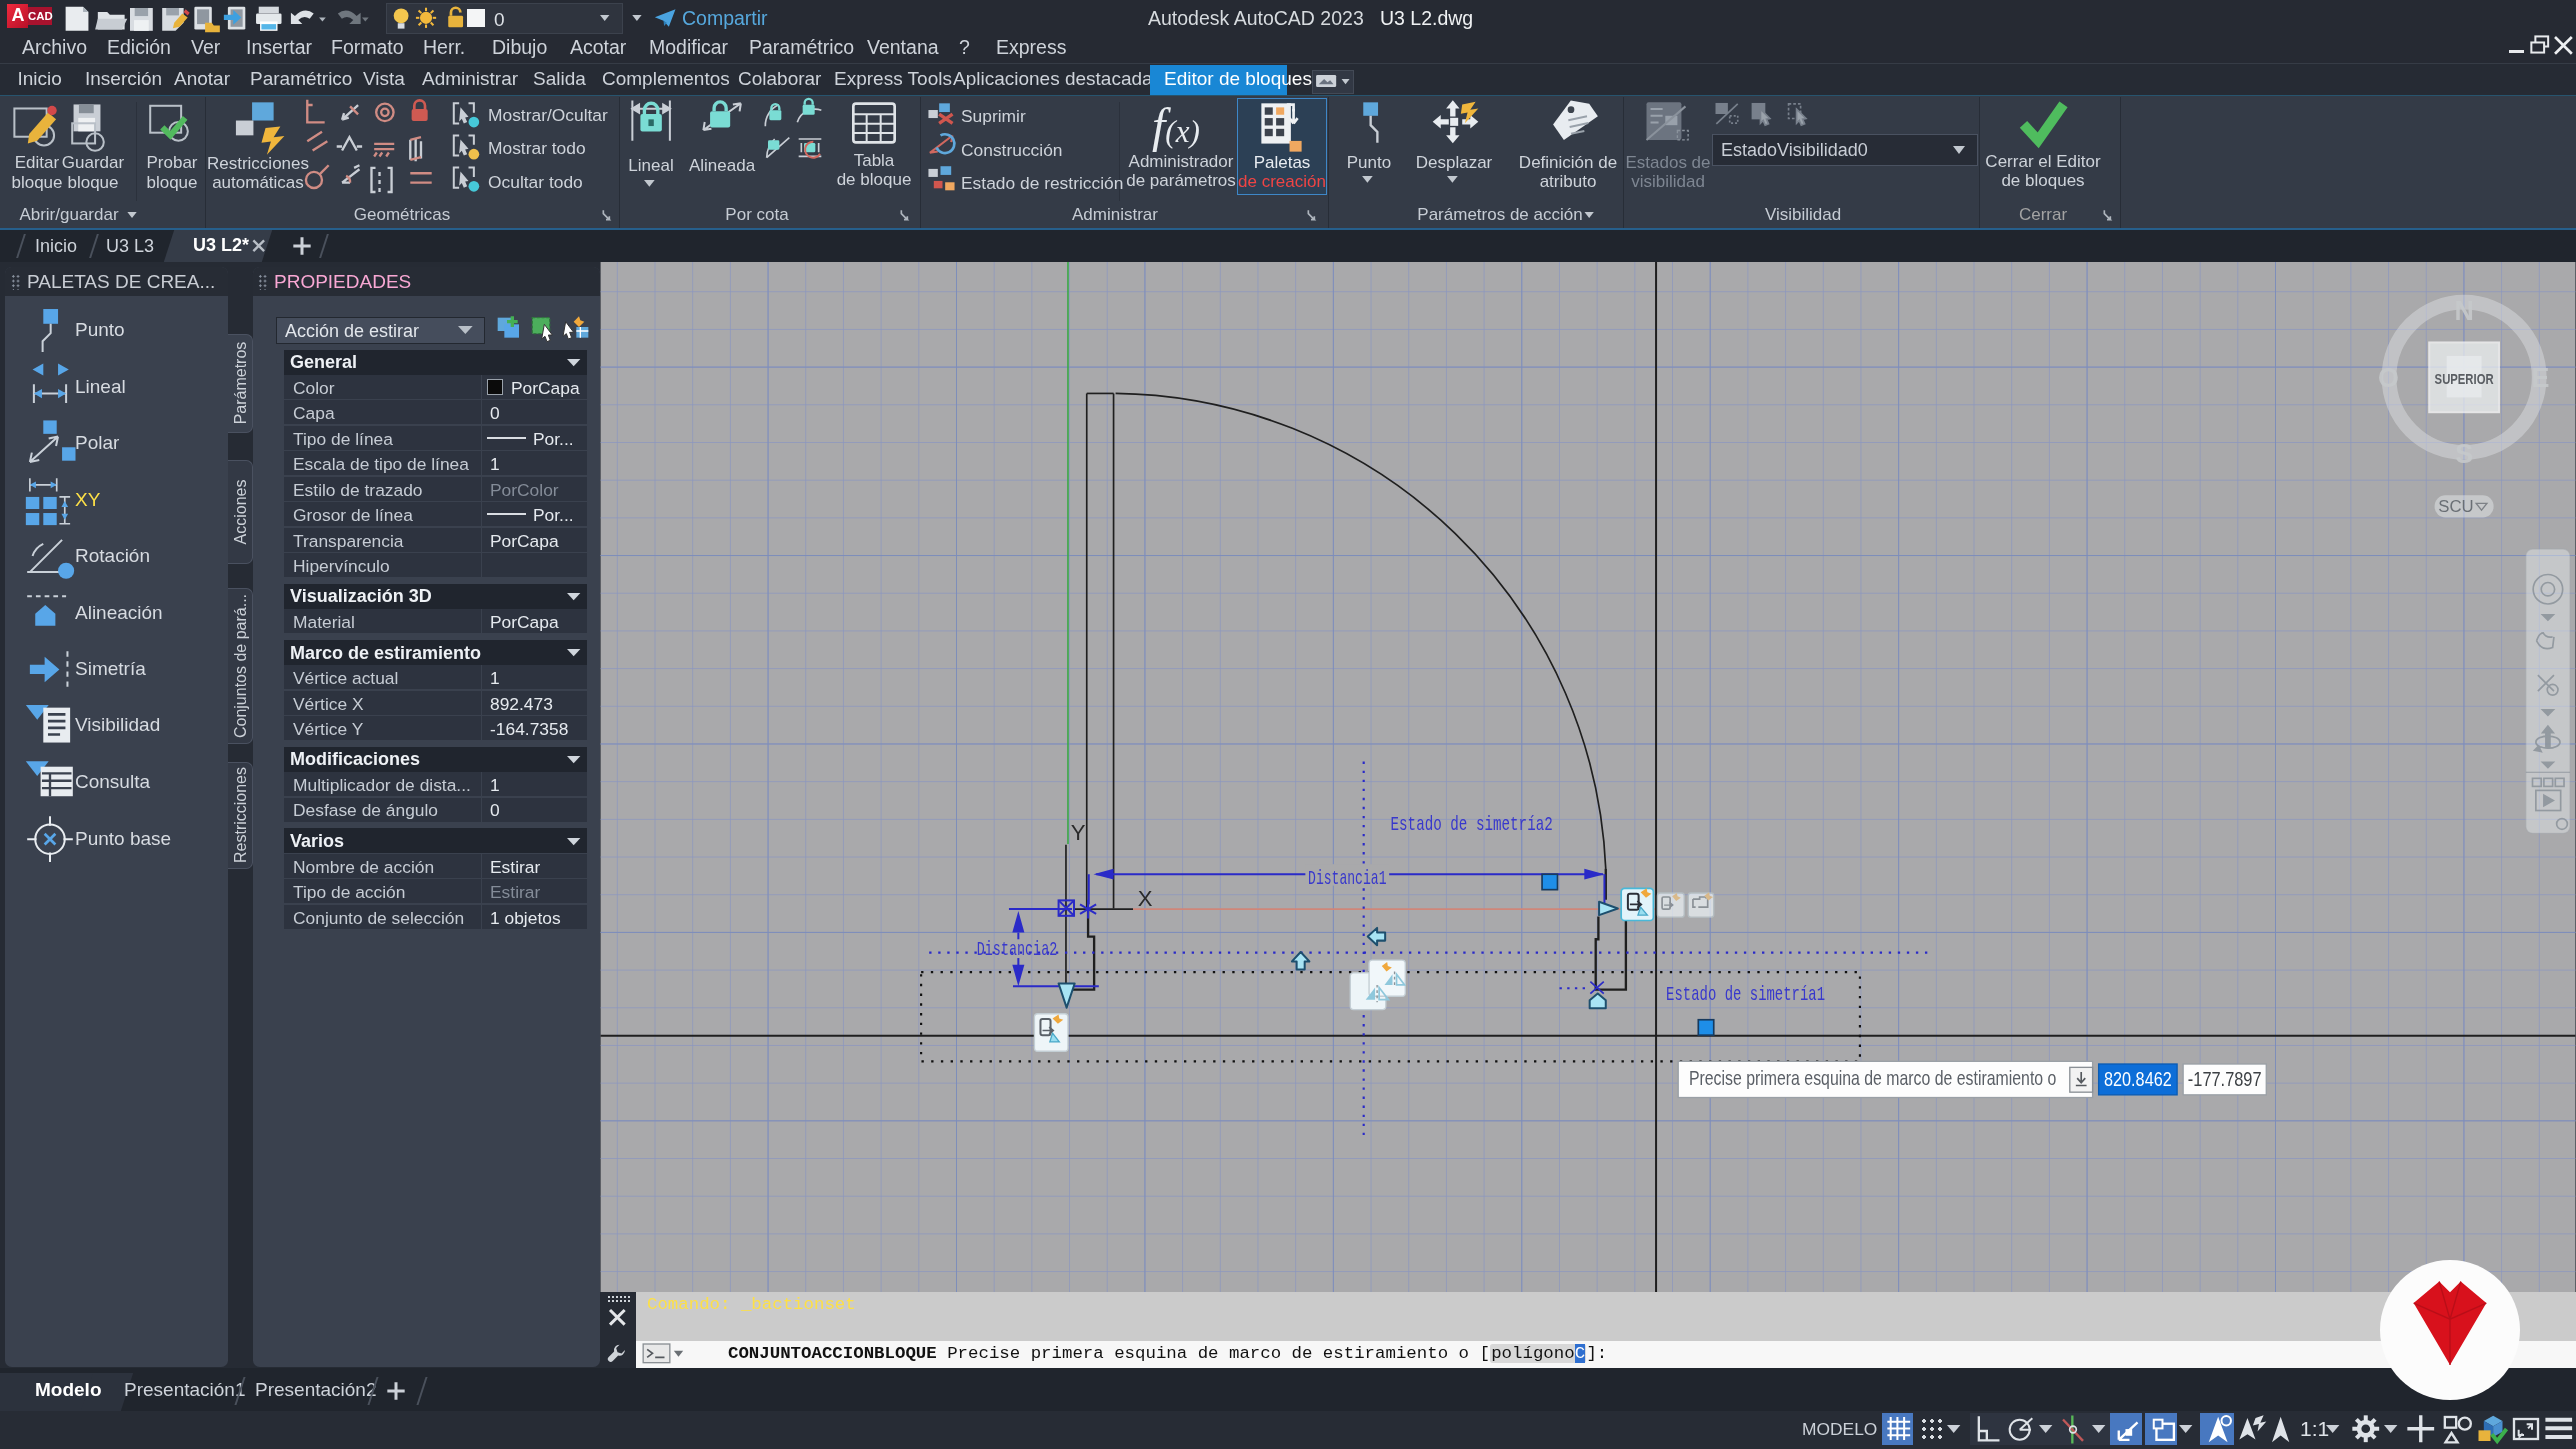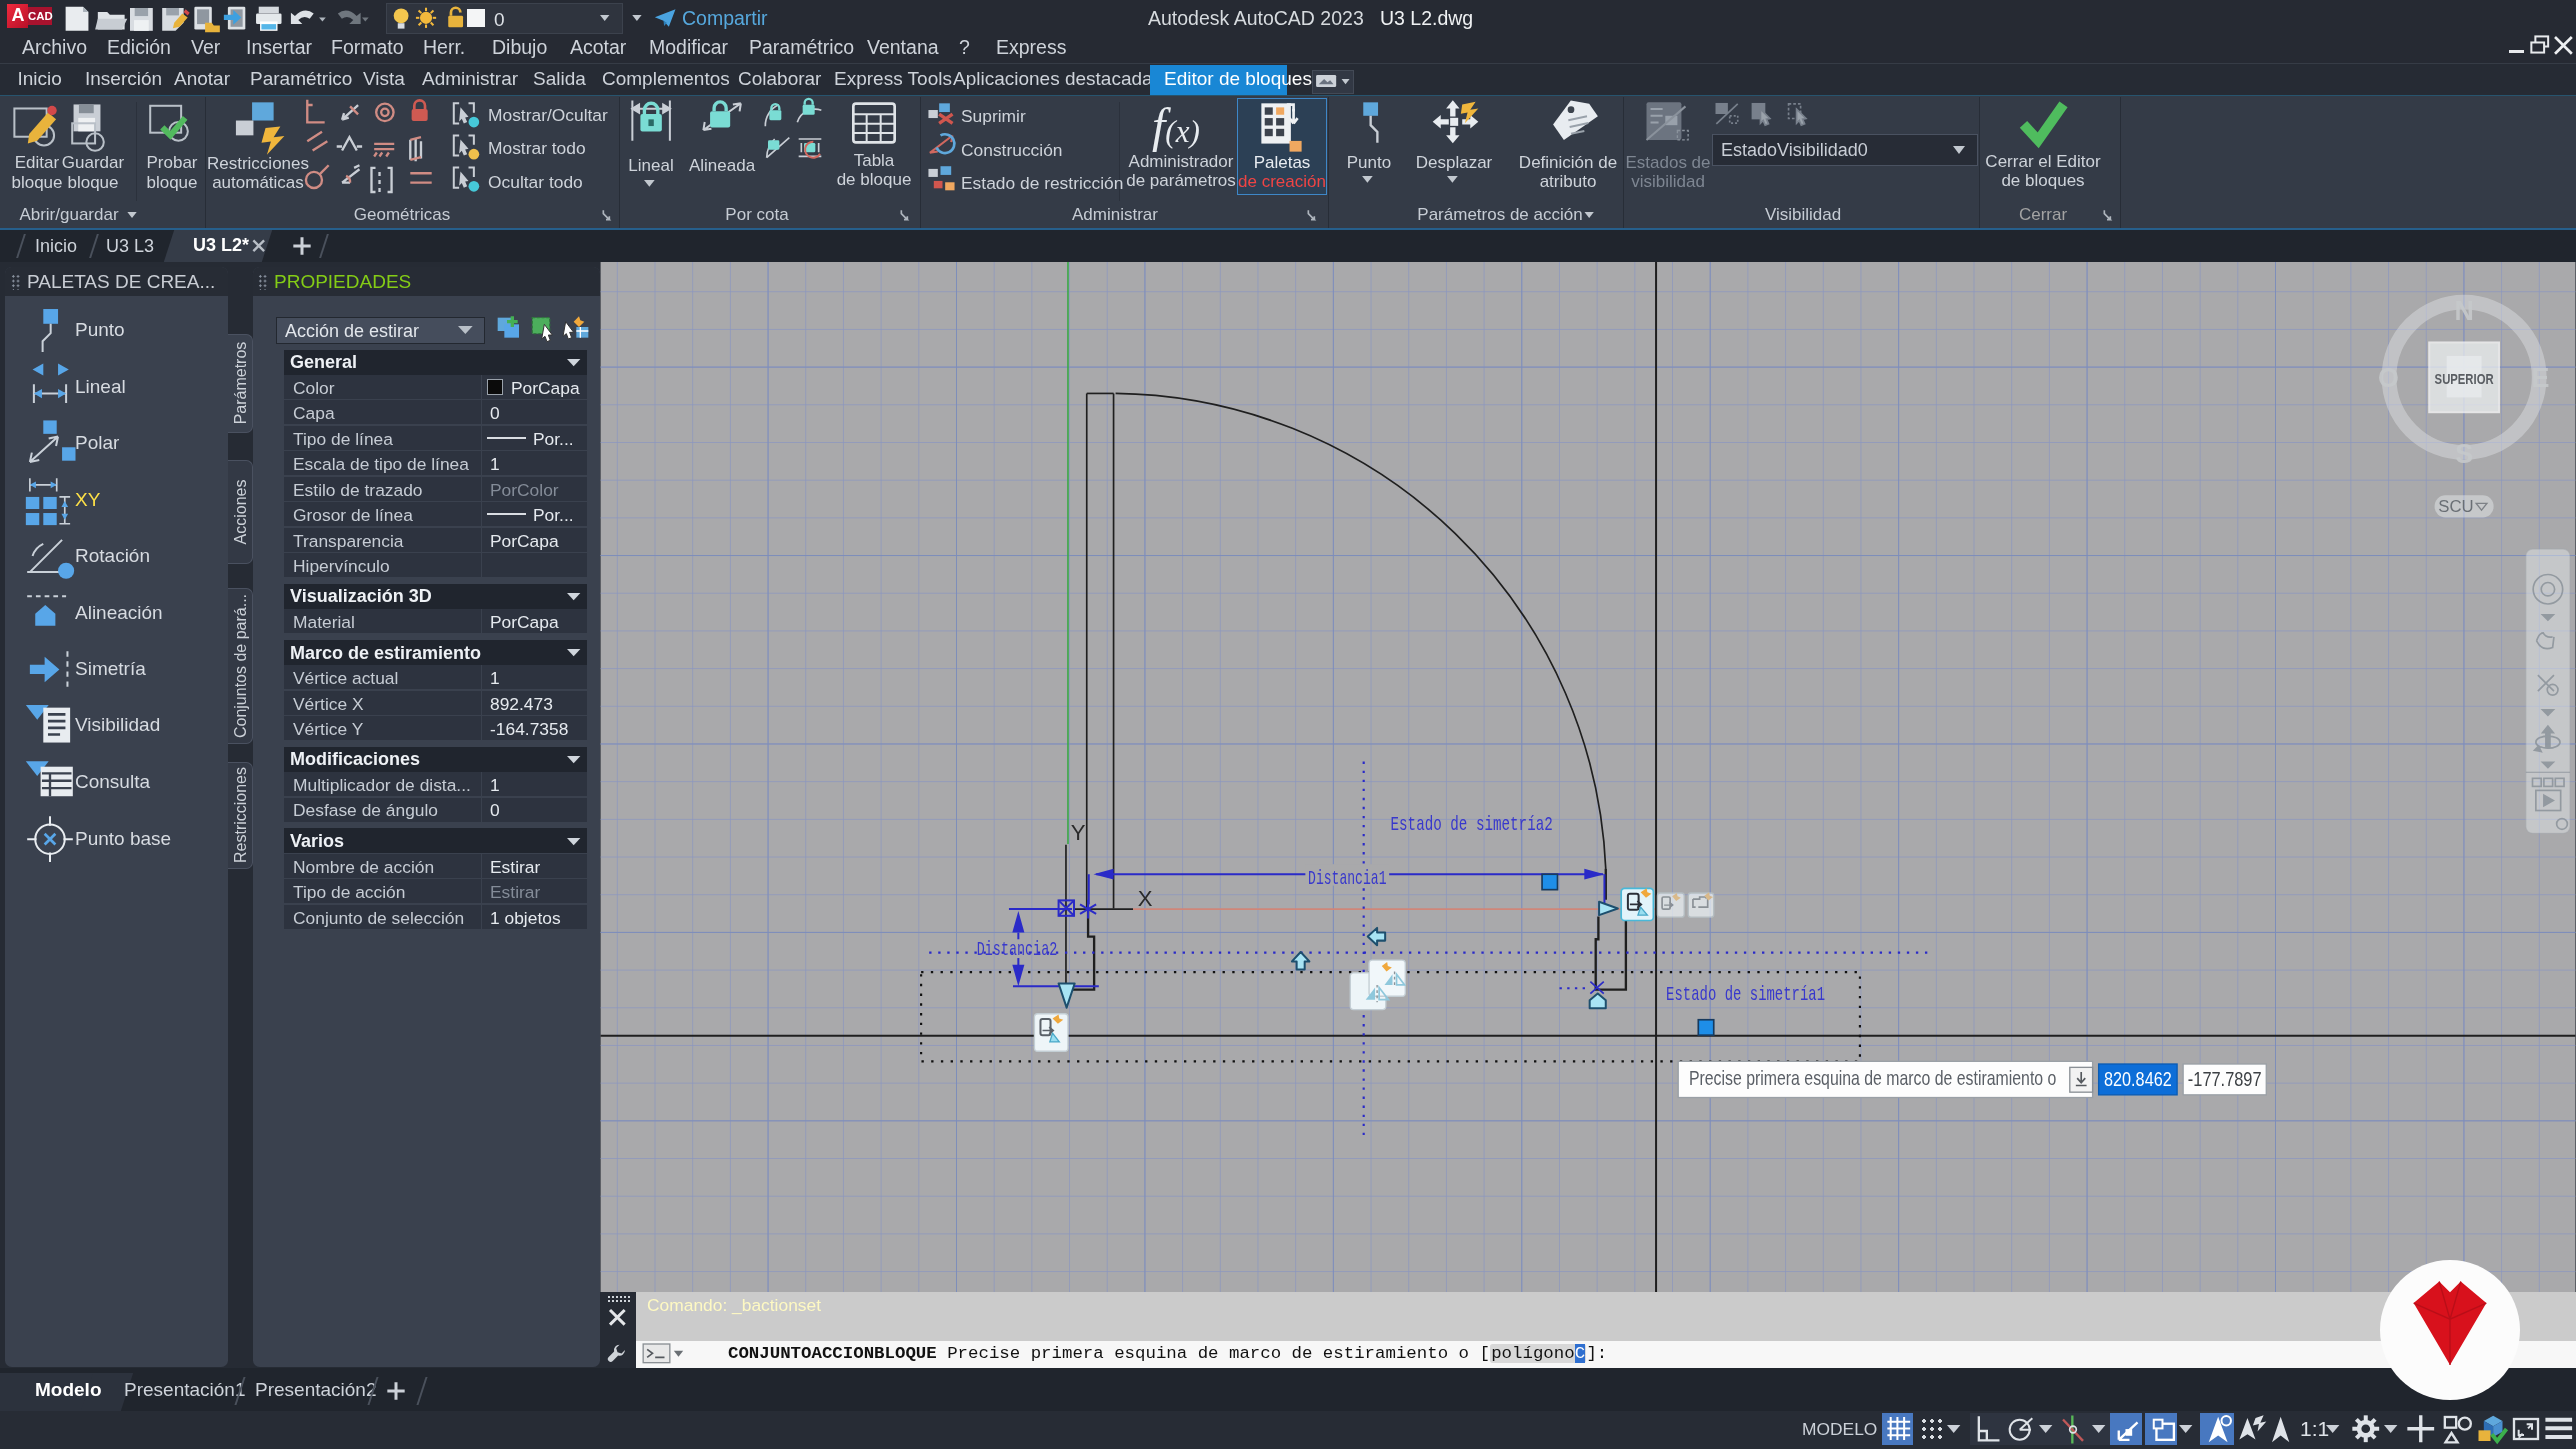--- a/index.html
+++ b/index.html
@@ -475,21 +475,21 @@
 <div class="tx" style="left:75px;top:545px;font-size:19px;color:#d7dbe1">Rotación</div>
 <div class="tx" style="left:75px;top:602px;font-size:19px;color:#d7dbe1">Alineación</div>
 <div class="tx" style="left:75px;top:658px;font-size:19px;color:#d7dbe1">Simetría</div>
 <div class="tx" style="left:75px;top:714px;font-size:19px;color:#d7dbe1">Visibilidad</div>
 <div class="tx" style="left:75px;top:771px;font-size:19px;color:#d7dbe1">Consulta</div>
 <div class="tx" style="left:75px;top:828px;font-size:19px;color:#d7dbe1">Punto base</div>
 
 <div class="a" style="left:253px;top:267px;width:347px;height:1100px;background:#3a414e;border-radius:6.7px"></div>
 <div class="a" style="left:253px;top:267px;width:347px;height:29px;background:#272c35;border-radius:6.7px 6.7px 0 0"></div>
 <div class="a" style="left:258px;top:274px;width:9.4px;height:16px;background-image:radial-gradient(circle,#8a93a0 1.1px,transparent 1.3px);background-size:4.7px 4.7px"></div>
-<div class="tx" style="left:274px;top:271px;font-size:19px;color:#84cc16">PROPIEDADES</div>
+<div class="tx" style="left:274px;top:271px;font-size:19px;color:#f9a8d4">PROPIEDADES</div>
 <div class="a" style="left:276px;top:317px;width:209px;height:27px;background:#454d5c;border:0.7px solid #232830"></div>
 <div class="tx" style="left:285px;top:321px;font-size:18px;color:#e2e6eb">Acción de estirar</div>
 <svg class="a" style="left:458px;top:326px" width="20" height="9.4" viewBox="0 0 30 14">
       <path d="M0 0 l22 0 -11 12z" fill="#b9c0c8"></path>
     </svg>
 <svg class="a" style="left:496px;top:315px" width="94" height="28" viewBox="0 0 140 42">
  <rect x="2" y="4" width="22" height="20" fill="#5fa8dc"></rect>
       <rect x="12" y="14" width="22" height="20" fill="#58a6e8"></rect>
  <path d="M24 2 v16 m-8 -8 h16" stroke="#44b054" stroke-width="5"></path>
  <g transform="translate(52,0)">
@@ -773,21 +773,21 @@
 <div class="a" style="left:600px;top:1292px;width:1976px;height:76px;background:#262b34"></div>
 <div class="a" style="left:607px;top:1295px;width:24px;height:9.4px;background-image:radial-gradient(circle,#cfd4da 1.1px,transparent 1.3px);background-size:4px 4px"></div>
 <svg class="a" style="left:608px;top:1308px" width="20" height="20" viewBox="0 0 30 30">
       <path d="M3 3 L25 25 M25 3 L3 25" stroke="#e4e6e9" stroke-width="4.5"></path>
     </svg>
 <svg class="a" style="left:606px;top:1342px" width="23" height="23" viewBox="0 0 34 34">
       <path d="M20 4 a8 8 0 0 0 -8 10 L4 22 a4 4 0 0 0 6 6 l8 -8 a8 8 0 0 0 10 -8 l-5 5 -6 -2 -2 -6 z" fill="#cfd3d8"></path>
     </svg>
 <div class="a" style="left:636px;top:1292px;width:1940px;height:49px;background:#cbcbcb"></div>
 <div class="a" style="left:636px;top:1341px;width:1940px;height:27px;background:#f7f7f7"></div>
-<div class="tx" style="left:647px;top:1295px;font-family:Liberation Sans, sans-serif;font-size:17.4px;color:#fef9c3">Comando: _bactionset</div>
+<div class="tx" style="left:647px;top:1295px;font-family:Liberation Mono, monospace;font-size:17.4px;color:#fde047">Comando: _bactionset</div>
 <svg class="a" style="left:643px;top:1344px" width="43" height="20" viewBox="0 0 64 30">
       <rect x="0" y="0" width="40" height="28" fill="#e8e8e8" stroke="#8a8f94" stroke-width="2"></rect>
       <path d="M6 8 l8 6 -8 6 M18 20 h14" stroke="#55595e" stroke-width="2.5" fill="none"></path>
       <path d="M46 10 l14 0 -7 9z" fill="#6a6f74"></path>
     </svg>
 <div class="tx" style="left:728px;top:1344px;font-family:'Liberation Mono',monospace;font-size:17.4px;color:#111;font-weight:bold">CONJUNTOACCIONBLOQUE <span style="font-weight:normal">Precise primera esquina de marco de estiramiento o [<span style="background:#d8d8d8;border-radius:2.7px;padding:0 1.3px">polígono<span style="background:#2f6fd0;color:#fff">C</span></span>]:</span></div>
 
 <div class="a" style="left:0;top:1368px;width:2576px;height:43px;background:#20252d"></div>
 <div class="a" style="left:0;top:1373px;width:107px;height:38px;background:#2c323d"></div>
 <div class="a" style="left:87px;top:1373px;width:40px;height:38px;background:#2c323d;transform:skewX(-18deg)"></div>

